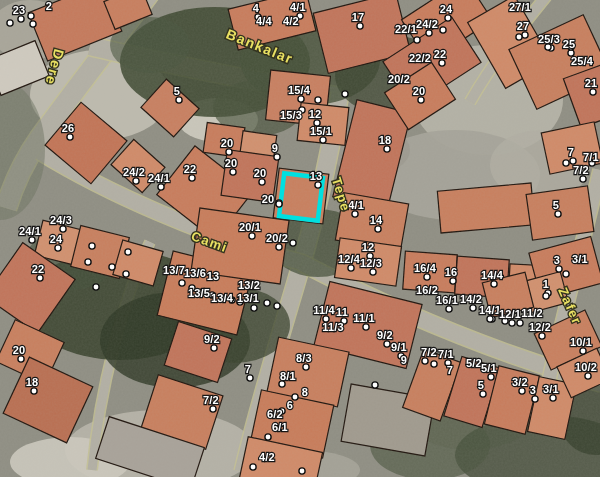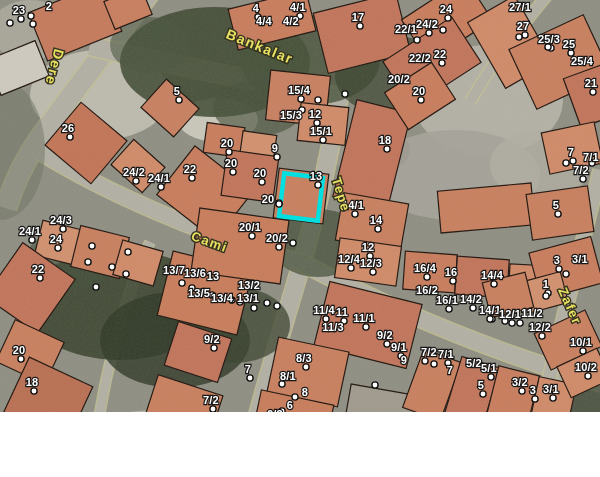--- a/index.html
+++ b/index.html
@@ -1,16 +1,16 @@
 <!DOCTYPE html>
 <html><head>
 <meta charset="utf-8">
 <style>
   html,body{margin:0;padding:0;background:#ffffff;}
-  #stage{width:600px;height:412px;position:relative;overflow:hidden;background:#22c55e;}
+  #stage{width:600px;height:477px;position:relative;overflow:hidden;background:#22c55e;}
   svg{display:block;}
   .plabel{font-family:"Liberation Sans",sans-serif;font-weight:bold;font-size:11px;
           fill:#ffffff;stroke:#161616;stroke-width:2.4px;paint-order:stroke;
           text-anchor:middle;letter-spacing:.2px;}
   .street{font-family:"Liberation Sans",sans-serif;font-weight:bold;
           fill:#e9e062;stroke:#33331f;stroke-width:2.8px;paint-order:stroke;
           text-anchor:middle;letter-spacing:1.5px;}
 </style>
 </head>
 <body>

